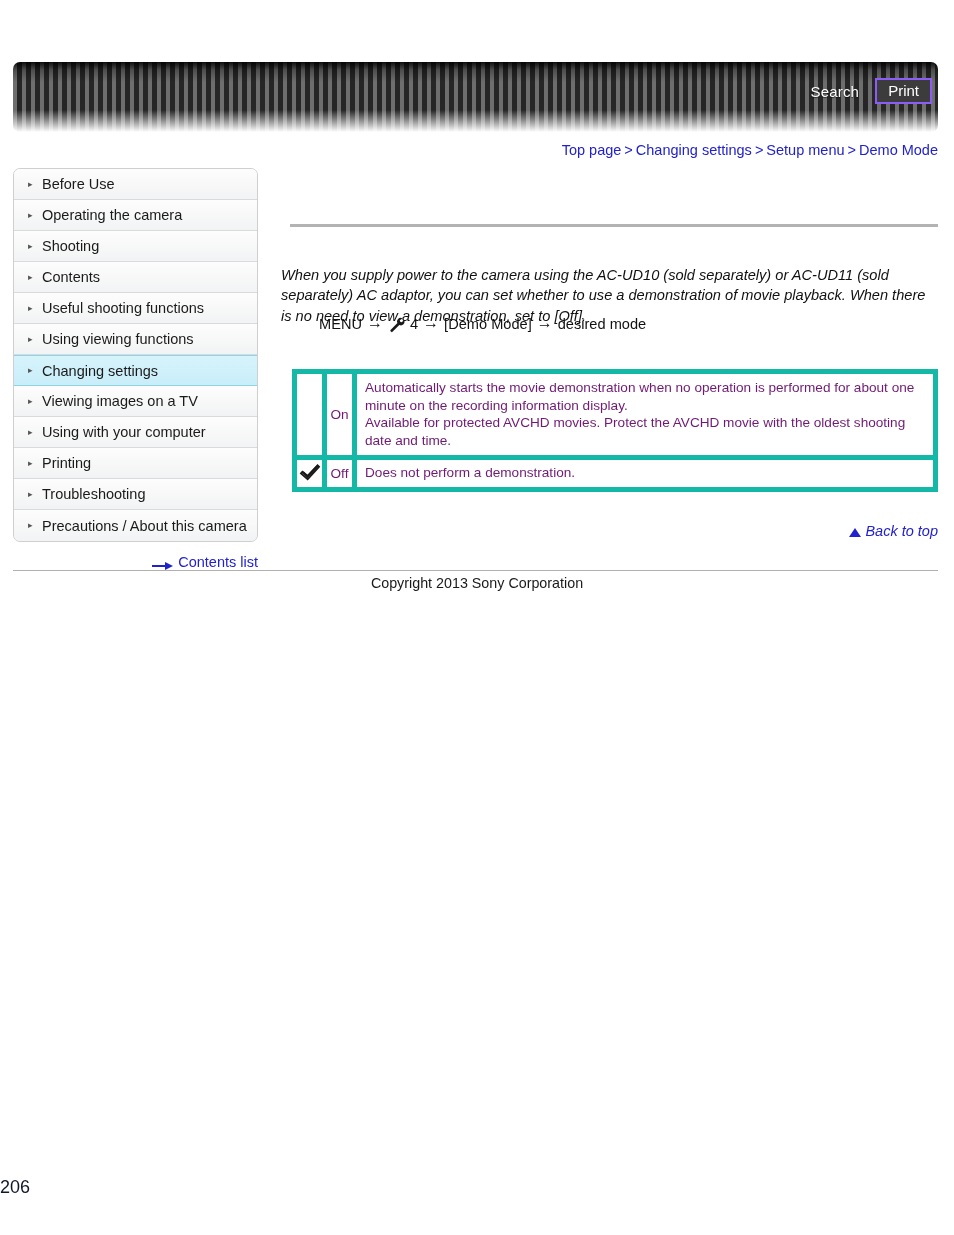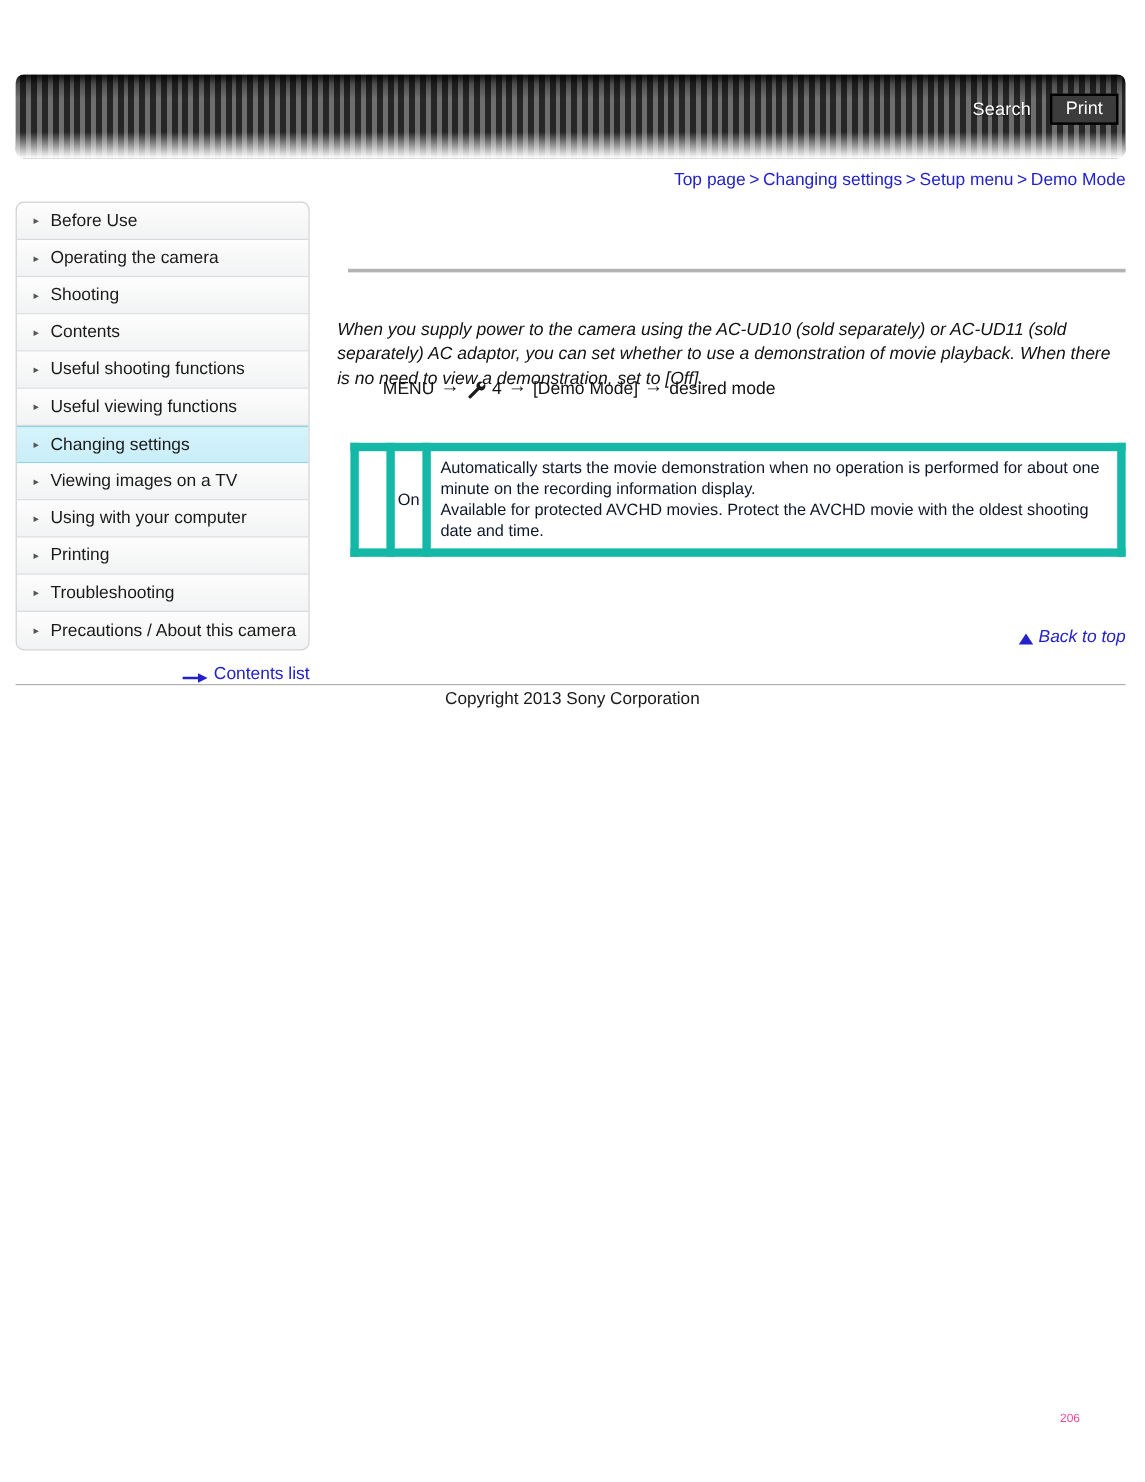--- a/index.html
+++ b/index.html
@@ -53,21 +53,21 @@
     color: #ffffff;
     font-size: 15px;
     letter-spacing: 0.2px;
     text-decoration: none;
     cursor: pointer;
     text-shadow: 0 1px 1px rgba(0,0,0,.6);
   }
   .print-button {
     color: #ffffff;
     font-size: 15px;
-    border: 2px solid #000000;
+    border: 2px solid #8b5cf6;
     background: #3c3c3c;
     padding: 2px 11px 3px 11px;
     cursor: pointer;
     line-height: 1.15;
   }
 
   
   .breadcrumb {
     position: absolute;
     right: 16px;
@@ -199,24 +199,24 @@
     left: 292px;
     top: 369px;
     width: 646px;
     border-collapse: collapse;
     border: 1px solid #2b2b2b;
     font-size: 13.6px;
     line-height: 17.5px;
     background: #ffffff;
   }
   .opt-table td {
-    border: 7px solid #14b8a6;
+    border: 5px solid #14b8a6;
     padding: 0;
     vertical-align: middle;
-    color: #0f172a;
+    color: #701a75;
   }
   .col-check {
     width: 30px;
     text-align: center;
   }
   .col-mode {
     width: 30px;
     text-align: center;
   }
   .col-desc {
@@ -274,23 +274,23 @@
     width: 954px;
     text-align: center;
     font-size: 14.3px;
     color: #1a1a1a;
   }
   .page-number {
     position: absolute;
     left: 0;
     top: 1177px;
     width: 900px;
-    text-align: right;
-    font-size: 10px;
-    color: #ec4899;
+    text-align: left;
+    font-size: 18px;
+    color: #0f172a;
   }
 </style>
 </head>
 <body>
 
 <div class="header-band"></div>
 <div class="header-controls">
   <span class="search-link">Search</span>
   <span class="print-button">Print</span>
 </div>
@@ -315,21 +315,21 @@
     <div class="nav-item">
       <span class="nav-bullet">▸</span>
       <span class="nav-label">Contents</span>
     </div>
     <div class="nav-item">
       <span class="nav-bullet">▸</span>
       <span class="nav-label">Useful shooting functions</span>
     </div>
     <div class="nav-item">
       <span class="nav-bullet">▸</span>
-      <span class="nav-label">Useful viewing functions</span>
+      <span class="nav-label">Using viewing functions</span>
     </div>
     <div class="nav-item active">
       <span class="nav-bullet">▸</span>
       <span class="nav-label">Changing settings</span>
     </div>
     <div class="nav-item">
       <span class="nav-bullet">▸</span>
       <span class="nav-label">Viewing images on a TV</span>
     </div>
     <div class="nav-item">
@@ -379,20 +379,28 @@
 </div>
 
 <table class="opt-table">
   <tbody id="opt-table-body">
       <tr class="row-on">
         <td class="col-check"></td>
         <td class="col-mode">On</td>
         <td class="col-desc" style="white-space: pre-line;">Automatically starts the movie demonstration when no operation is performed for about one minute on the recording information display.
 Available for protected AVCHD movies. Protect the AVCHD movie with the oldest shooting date and time.</td>
       </tr>
+      <tr class="row-off">
+        <td class="col-check"><span class="check-glyph"><svg width="22" height="18" viewBox="0 0 24 20">
+              <path d="M2 10.5 L3.6 8.6 L9.2 13.4 L20.4 1.6 L22 3.2 L9.4 17 Z" fill="none" stroke="#1a1a1a" stroke-width="2.1"></path>
+              <path d="M4.6 9.6 L9.3 14.0 L20.0 2.8" fill="none" stroke="#1a1a1a" stroke-width="2.6" stroke-linecap="round"></path>
+            </svg></span></td>
+        <td class="col-mode">Off</td>
+        <td class="col-desc" style="white-space: pre-line;">Does not perform a demonstration.</td>
+      </tr>
     </tbody>
 </table>
 
 <div class="back-to-top">
   <span class="top-triangle"></span>
   <a>Back to top</a>
 </div>
 
 <div class="footer-rule"></div>
 <div class="copyright">Copyright 2013 Sony Corporation</div>

